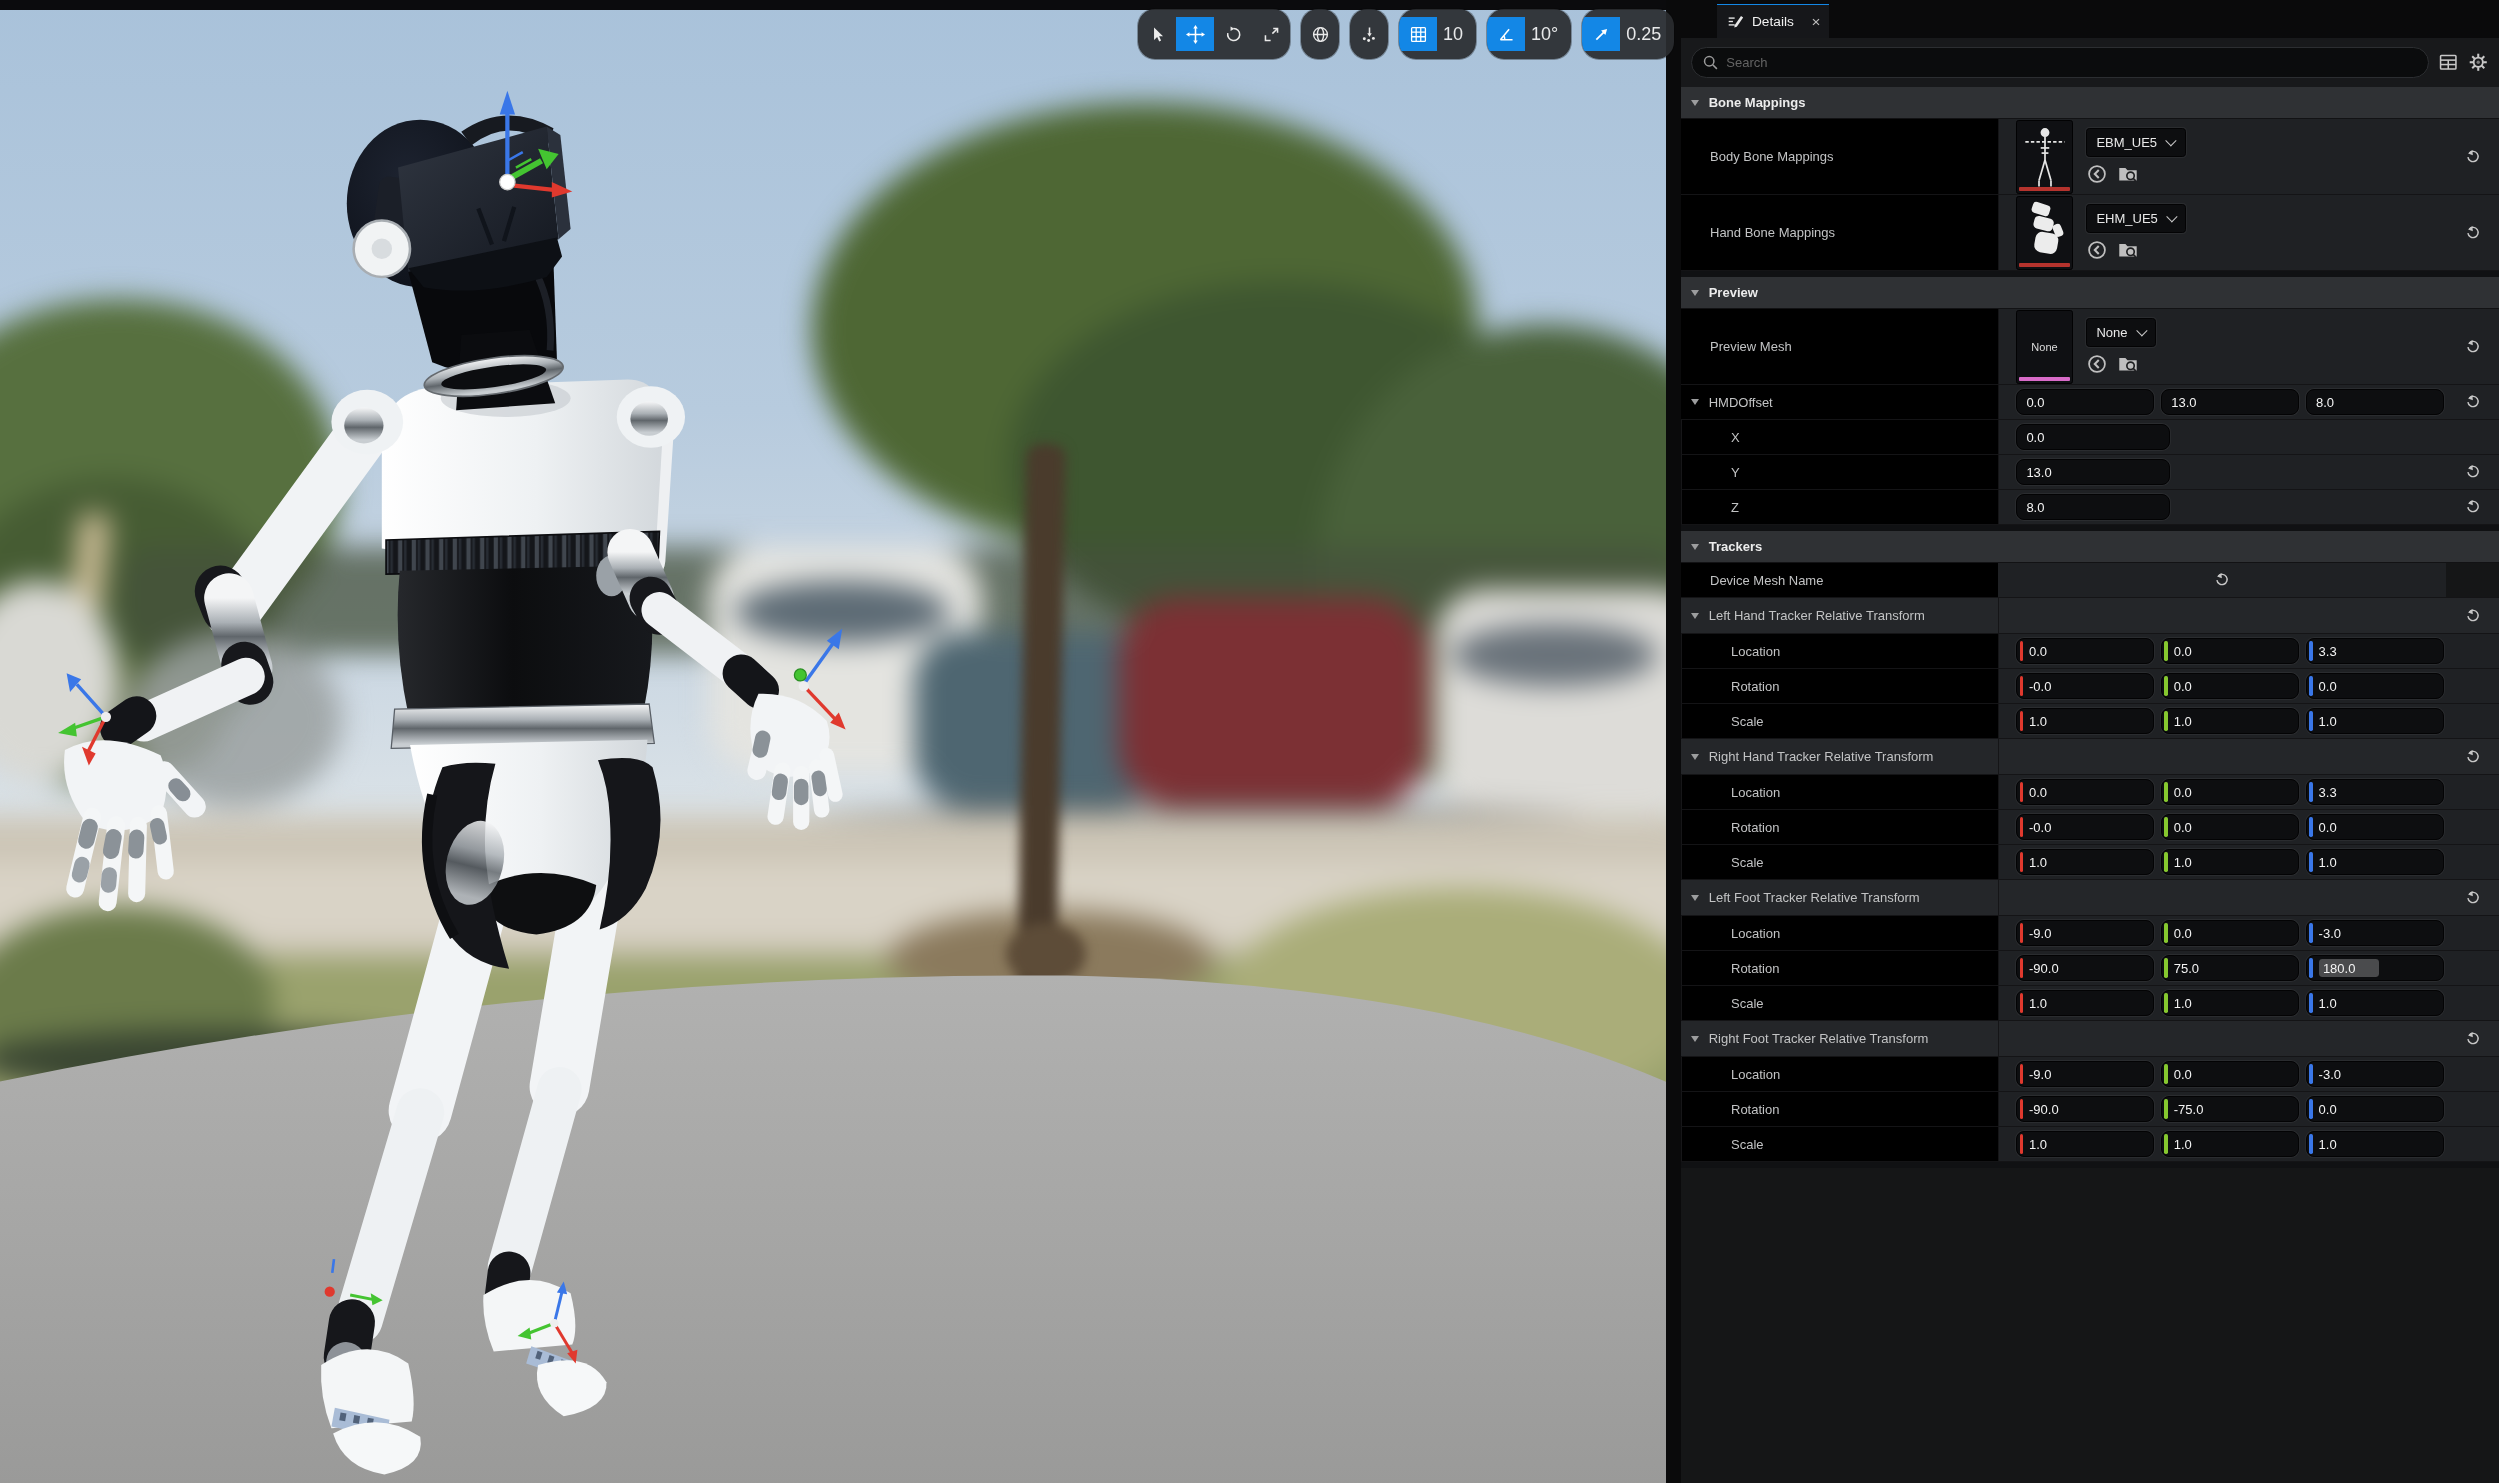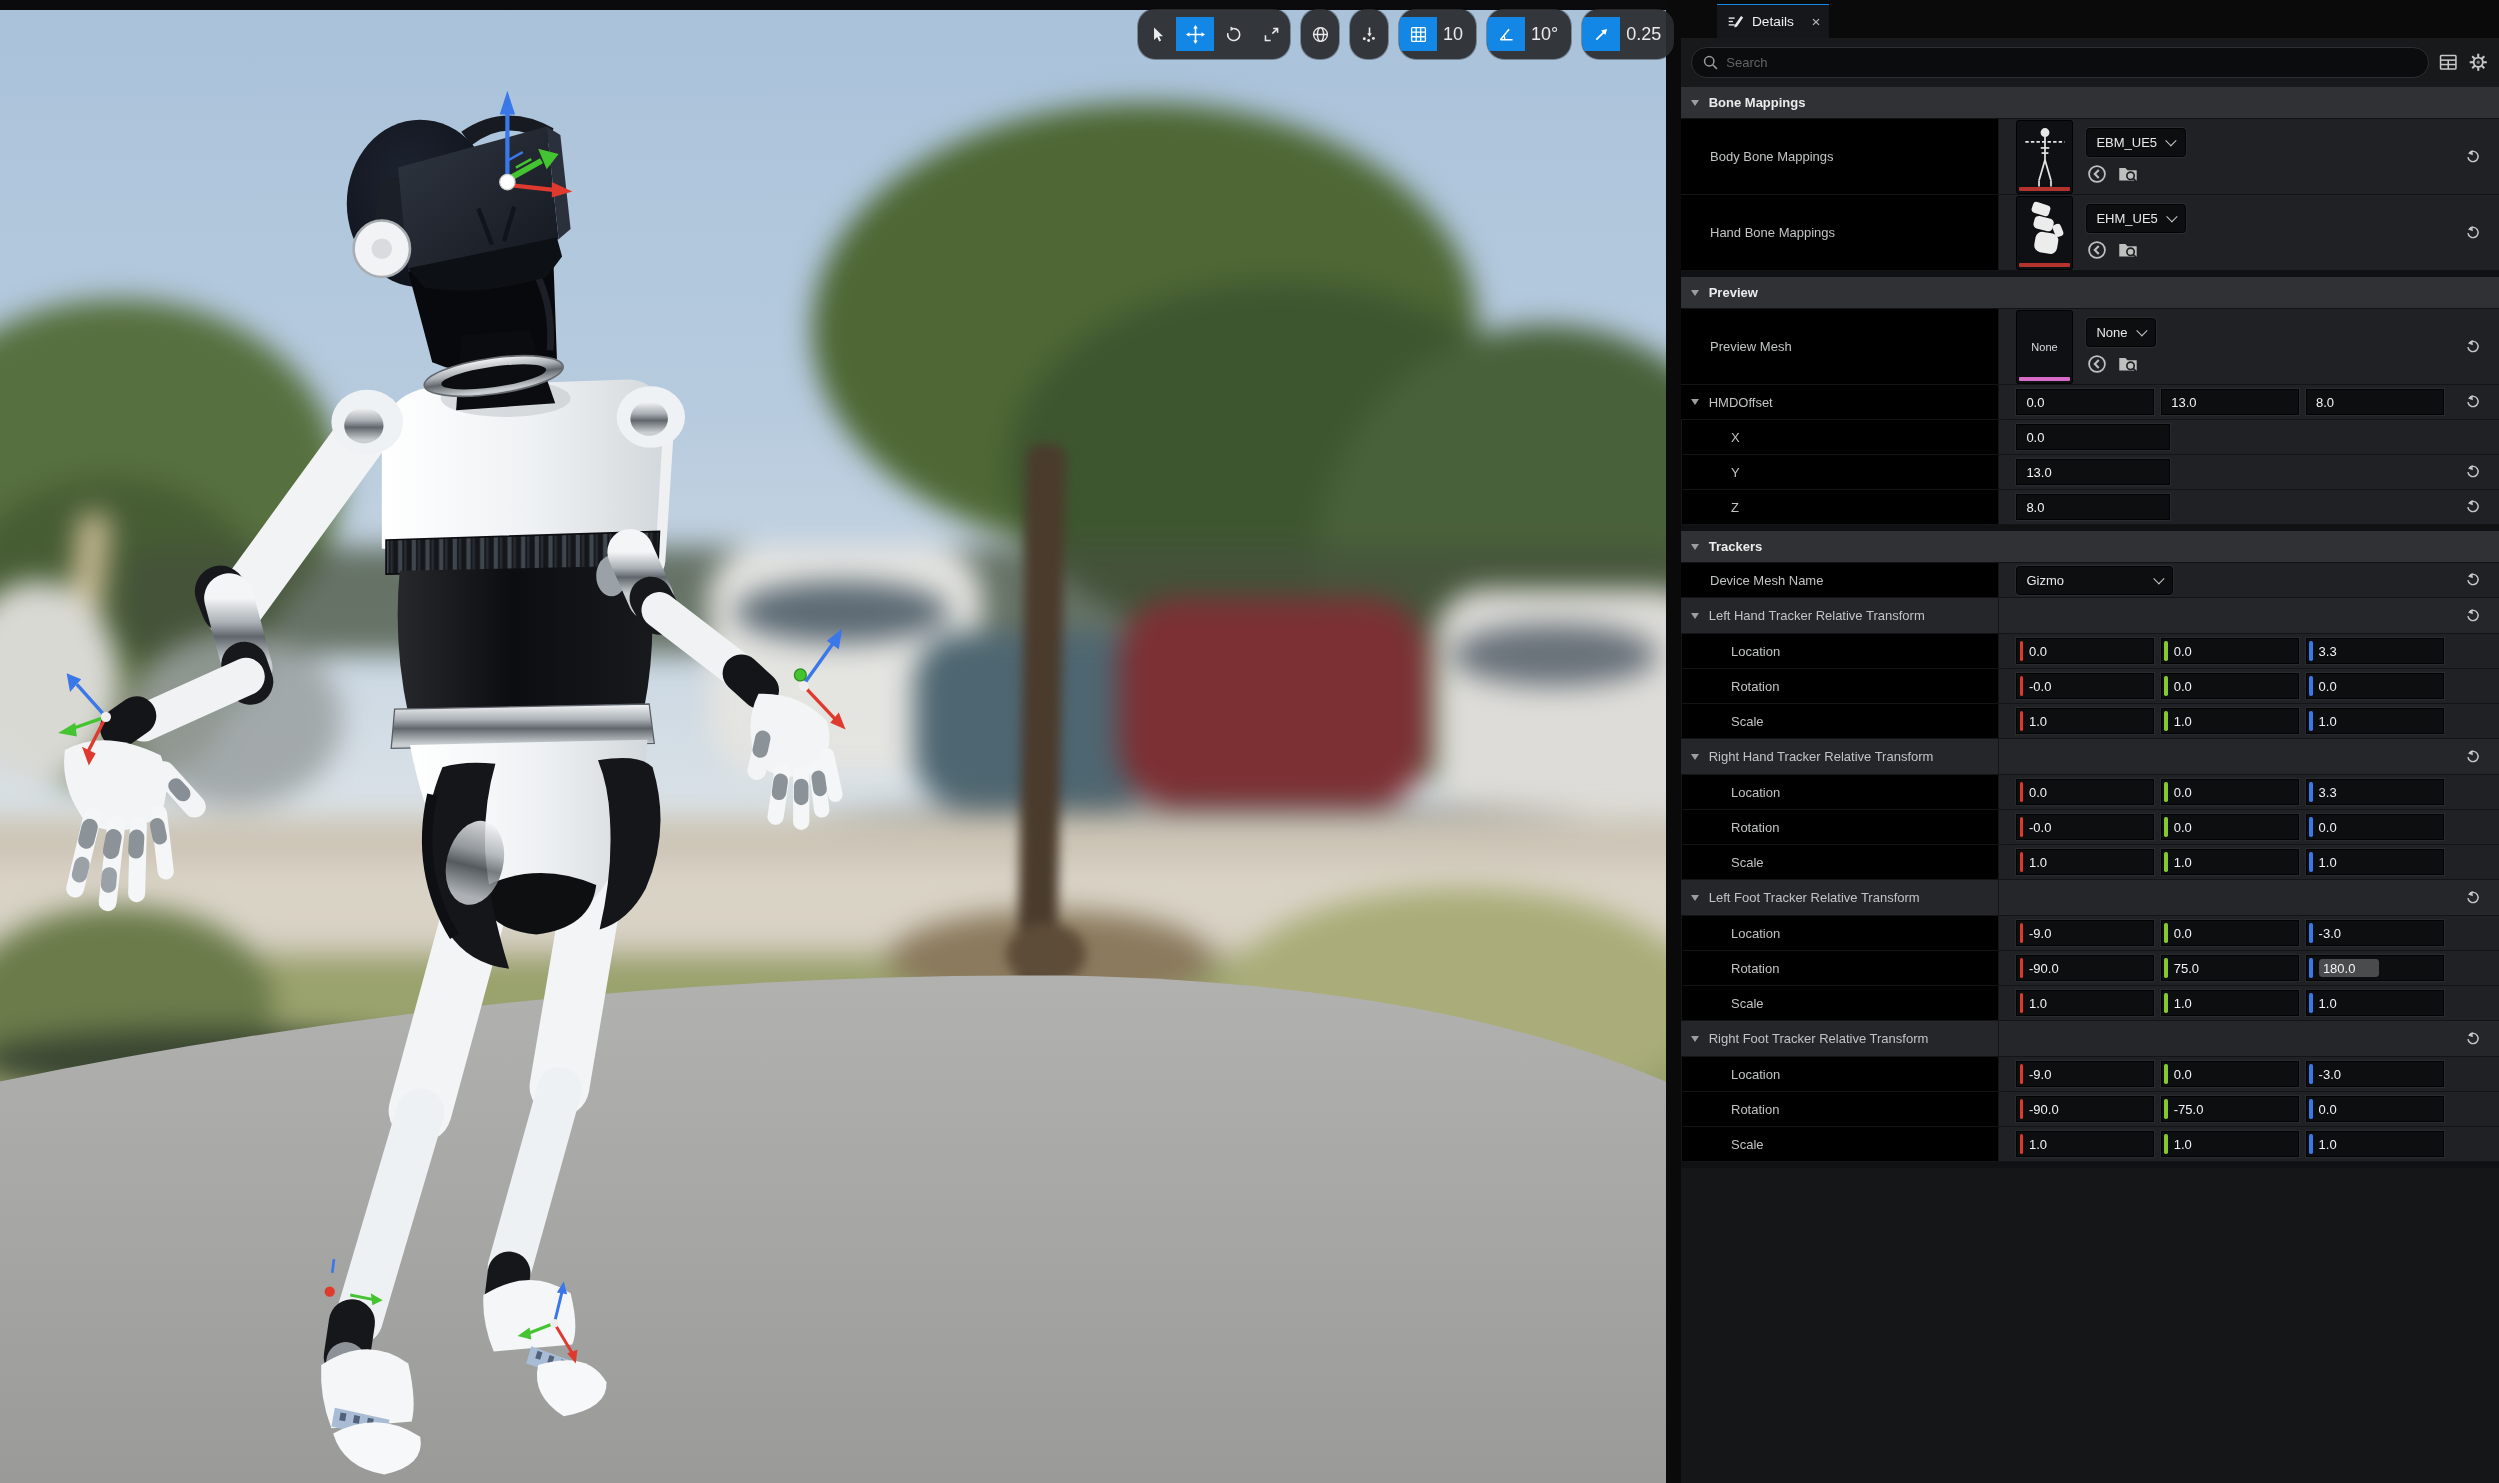--- a/index.html
+++ b/index.html
@@ -54,21 +54,21 @@
   .ncell.ind1.noTri{padding-left:29px;}
   .ncell.ind2{padding-left:50px;box-shadow:inset 18px 0 0 -17px #161618, inset 11px 0 0 -10.3px #1c1d20;}
   .plabel{color:#c2c3c4;}
   .vcell{background:#1f2124;border-left:0.9px solid #151517;display:flex;align-items:center;
          padding-left:17px;gap:6.8px;}
   .prow.subh .vcell{background:transparent;}
   .rcell{background:#1f2124;display:flex;align-items:center;justify-content:center;}
   .prow.subh .rcell{background:transparent;}
   .tri{width:0;height:0;border-left:4.7px solid transparent;border-right:4.7px solid transparent;
        border-top:6px solid #9c9d9e;flex:0 0 auto;}
-  .fld{height:26px;background:#0d0e10;border:0.9px solid #030304;border-radius:0;display:flex;
+  .fld{height:26px;background:#0d0e10;border:0.9px solid #030304;border-radius:8px;display:flex;
        align-items:center;flex:0 0 138px;box-sizing:border-box;
        box-shadow:0 0 0 0.9px rgba(255,255,255,.05);}
   .fld.wide{flex:0 0 154px;}
   .bar{width:3.4px;height:20.5px;border-radius:1.7px;margin-left:2.6px;flex:0 0 auto;}
   .val{padding-left:6px;color:#f3f3f3;white-space:nowrap;}
   .fld.nob .val{padding-left:9.4px;}
   .selbg{background:#4a4b4d;border-radius:3.4px;padding:1.7px 24px 1.7px 4.3px;}
   .dd{height:29px;background:#0d0e10;border:0.9px solid #030304;border-radius:3.4px;display:flex;
       align-items:center;padding:0 9.4px;gap:10.3px;box-sizing:border-box;
       box-shadow:0 0 0 0.9px rgba(255,255,255,.05);}
@@ -719,26 +719,20 @@
         </div>
         <div class="secgap"></div>
         <div class="sechdr">
           <span class="tri"></span>
           <span class="plabel">Trackers</span>
         </div>
         <div class="prow">
           <div class="ncell ind1 noTri">
             <span class="plabel">Device Mesh Name</span>
           </div>
-          <div class="vcell">
-            <div class="dd devdd">
-              <span class="ddtext">Gizmo</span>
-              <span class="chev"></span>
-            </div>
-          </div>
           <div class="rcell">
             <span class="icn">
               <svg width="15.4" height="15.4" viewBox="0 0 18 18">
                 <path d="M5 4.6 A 6 6 0 1 1 3.4 9.6" fill="none" stroke="#c6c6c6" stroke-width="1.7"></path>
                 <polygon points="8.6,1.2 3.6,5.2 9.2,7.4" fill="#c6c6c6"></polygon>
               </svg>
             </span>
           </div>
         </div>
         <div class="prow subh">

